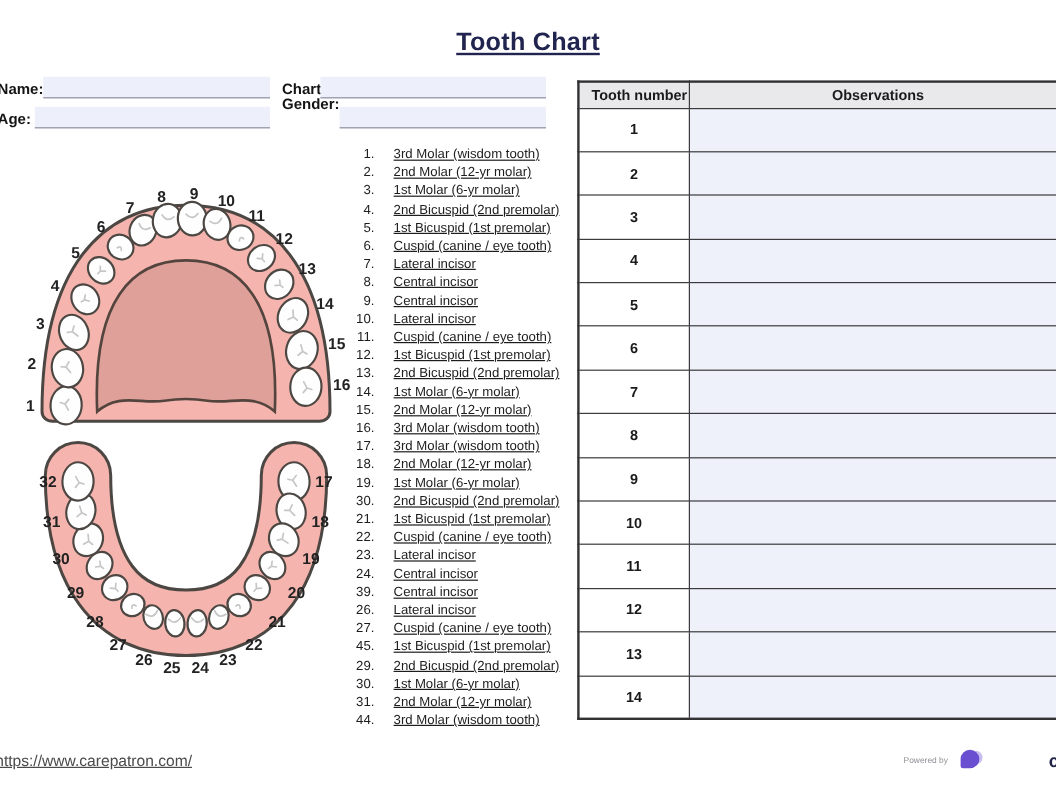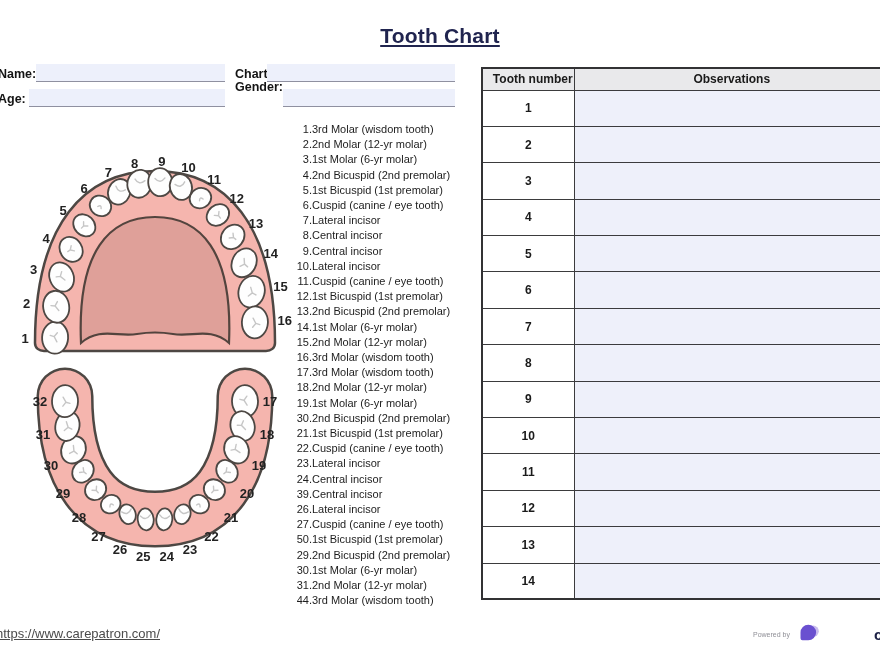--- a/index.html
+++ b/index.html
@@ -16,21 +16,21 @@
   }
   .form-label { position:absolute; font-size:12.5px; font-weight:bold; color:#141414; }
   .field {
     position:absolute; height:18px; background:#edf0fb;
     border:none; border-bottom:1px solid #8f90a0; font-size:12px;
     font-family:"Liberation Sans", sans-serif; padding:0 4px; outline:none;
   }
   .tooth-list { position:absolute; left:288px; top:122px; width:180px; list-style:none; }
   .tooth-list li { display:flex; line-height:15.2px; font-size:11px; color:#1d1d1d; }
   .tooth-list .num { width:24px; text-align:right; flex:0 0 24px; }
-  .tooth-list .lbl { margin-left:0; white-space:nowrap; }
+  .tooth-list .lbl { margin-left:16px; white-space:nowrap;text-decoration:underline; }
   .arch-svg { position:absolute; }
   #upper-arch { left:5px; top:155px; }
   #lower-arch { left:5px; top:362px; }
   table.obs {
     position:absolute; left:481px; top:67px; width:401px;
     border-collapse:collapse; table-layout:fixed;
     border:2px solid #323234;
   }
   table.obs th, table.obs td { border:1px solid #3b3b3d; font-size:12px; }
   table.obs th {
@@ -166,21 +166,21 @@
     </li>
     <li>
       <span class="num">26.</span>
       <span class="lbl">Lateral incisor</span>
     </li>
     <li>
       <span class="num">27.</span>
       <span class="lbl">Cuspid (canine / eye tooth)</span>
     </li>
     <li>
-      <span class="num">50.</span>
+      <span class="num">45.</span>
       <span class="lbl">1st Bicuspid (1st premolar)</span>
     </li>
     <li>
       <span class="num">29.</span>
       <span class="lbl">2nd Bicuspid (2nd premolar)</span>
     </li>
     <li>
       <span class="num">30.</span>
       <span class="lbl">1st Molar (6-yr molar)</span>
     </li>

